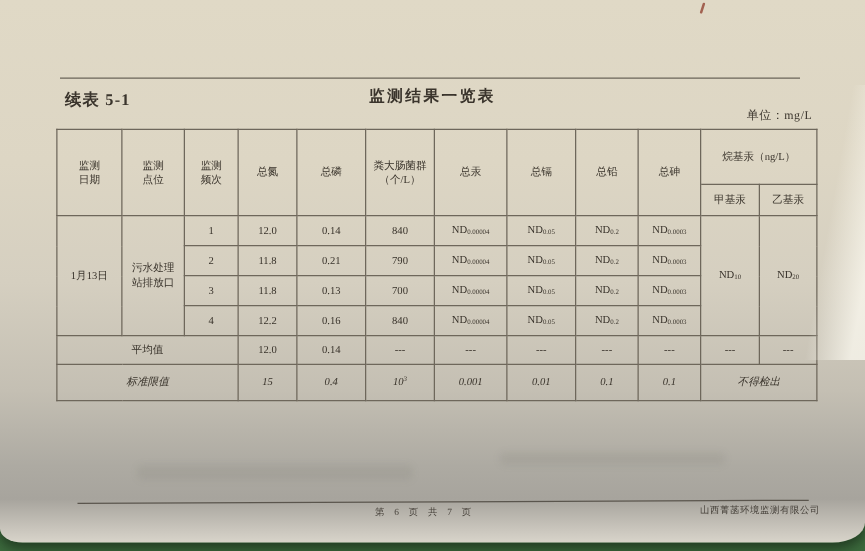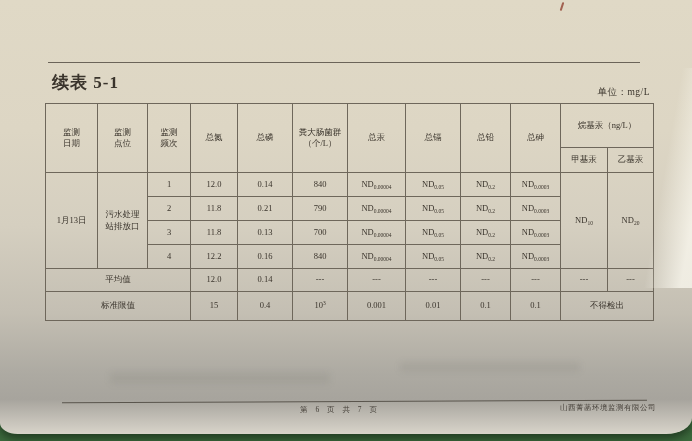--- a/index.html
+++ b/index.html
@@ -19,31 +19,31 @@
     position:absolute;right:0;top:68px;width:58px;height:220px;
     background:linear-gradient(100deg,rgba(255,255,255,0) 50%,rgba(255,253,244,.7) 88%);
     pointer-events:none;
   }
   .ghost{position:absolute;background:rgba(95,95,88,.10);filter:blur(3px);border-radius:4px;}
   .red-mark{position:absolute;left:561px;top:2px;width:2px;height:9px;background:#8d3a2a;border-radius:2px;transform:rotate(18deg);opacity:.75;}
 
   .doc-number{position:absolute;left:53px;top:43px;font-size:8.5px;letter-spacing:.5px;color:#4a443a;}
   .header-right{position:absolute;right:52px;top:50px;font-size:8px;letter-spacing:1.5px;color:#454039;}
   .header-rule{position:absolute;left:48px;top:62px;width:592px;height:1px;background:#6b6459;}
-  .table-label{position:absolute;left:52px;top:71px;font-size:17px;font-weight:bold;letter-spacing:1px;}
+  .table-label{position:absolute;left:52px;top:71px;font-size:13px;font-weight:bold;letter-spacing:1px;}
   .doc-title{position:absolute;left:0;top:69px;width:100%;text-align:center;font-size:12.5px;font-weight:bold;letter-spacing:2px;}
   .unit-label{position:absolute;right:42px;top:86px;font-size:9.5px;letter-spacing:.5px;}
 
   table.mtable{position:absolute;left:45px;top:103px;border-collapse:collapse;table-layout:fixed;width:512px;}
   .mtable th,.mtable td{
     border:1px solid #6e675b;font-weight:normal;text-align:center;vertical-align:middle;
     font-size:8.5px;padding:0;color:#39332b;line-height:1.35;
   }
   .mtable .pre{white-space:pre-line;}
-  tr.hr1{height:44px;} tr.hr2{height:25px;} tr.dr{height:24px;} tr.ar{height:23px;} tr.lr{height:29px;}
+  tr.hr1{height:44px;} tr.hr2{height:25px;} tr.dr{height:24px;} tr.ar{height:23px;} tr.lr{height:29px;font-style:italic;}
   .mtable sub{font-size:5.5px;vertical-align:-1.5px;letter-spacing:0;}
   .mtable sup{font-size:5.5px;vertical-align:3px;}
 
   .note-box{
     position:absolute;left:45px;top:326px;width:614px;height:31px;
     border:1px solid #6e675b;display:flex;align-items:center;box-sizing:border-box;
   }
   .note-text{padding-left:7px;font-size:8px;white-space:nowrap;color:#3c362e;letter-spacing:0;}
 
   .footer-rule{position:absolute;left:62px;top:401px;width:585px;height:1px;background:#5a554d;transform:rotate(-.25deg);}
@@ -56,20 +56,21 @@
 <div class="scene">
   <div class="paper">
 
     <span class="red-mark"></span>
     <div class="ghost" style="left:110px;top:372px;width:220px;height:12px;"></div>
     <div class="ghost" style="left:400px;top:362px;width:180px;height:10px;"></div>
 
     <div class="header-rule"></div>
 
     <div class="table-label">续表 5-1</div>
+    <div class="doc-title">监测结果一览表</div>
     <div class="unit-label">单位：mg/L</div>
 
     <table class="mtable">
       <colgroup>
         <col style="width:52px">
           <col style="width:50px">
           <col style="width:43px">
         <col style="width:47px">
           <col style="width:55px">
           <col style="width:55px">

